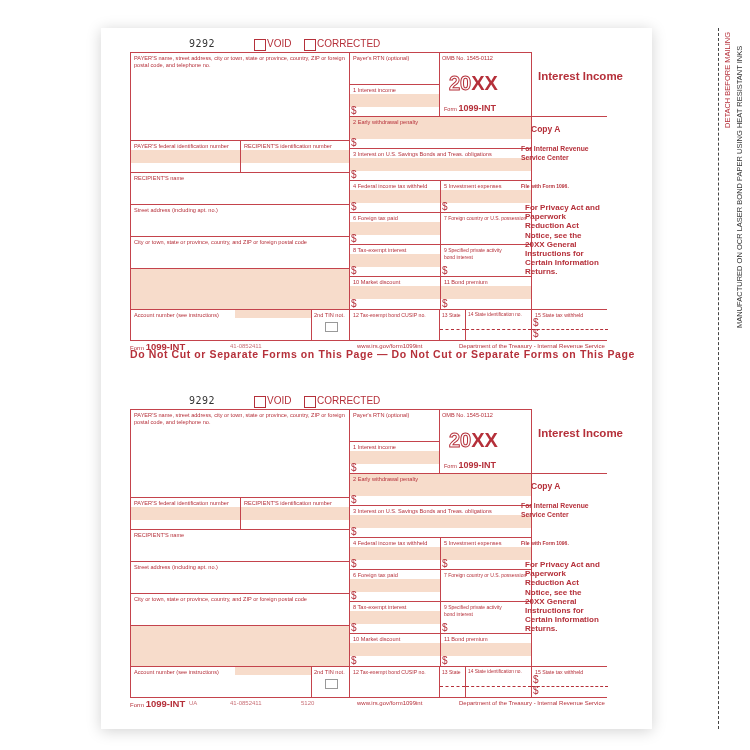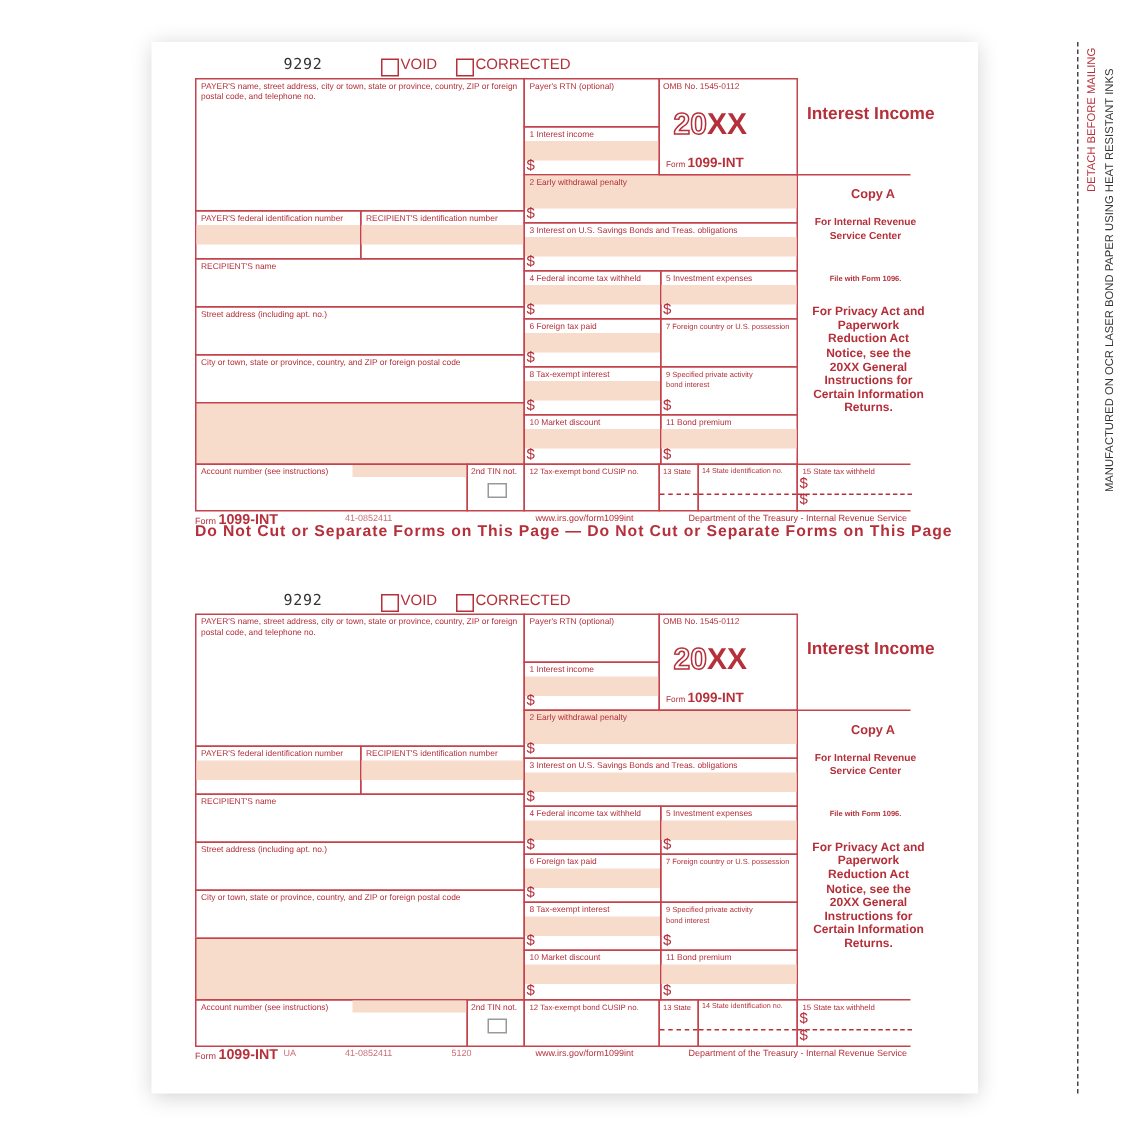--- a/index.html
+++ b/index.html
@@ -30,21 +30,21 @@
   .shade { position:absolute; background:#f7dccb; }
   .dollar { position:absolute; font-size:10px; color:#b5303a; left:1px; }
   .dotline { position:absolute; border-top:1px dashed #b5303a; }
 
   .yr { position:absolute; font-weight:bold; font-size:20px; line-height:20px; }
   .yr .outline { color:#fff; -webkit-text-stroke:1px #b5303a; }
   .yr .bold { color:#b5303a; }
   .title-big { position:absolute; font-weight:bold; font-size:11.5px; color:#b5303a; }
   .formname { position:absolute; font-size:5.5px; color:#b5303a; }
   .formname b { font-size:9px; }
-  .rtext { position:absolute; text-align:center; font-weight:bold; color:#b5303a;padding-left:16px; }
+  .rtext { position:absolute; text-align:left; font-weight:bold; color:#b5303a; }
 
   .foot { position:absolute; font-size:6px; color:#b5303a; white-space:nowrap; }
   .foot b { font-size:9.5px; }
   .nocut { position:absolute; left:29px; top:349px; font-size:10.5px; font-weight:bold; color:#b5303a; letter-spacing:0.6px; white-space:nowrap; }
   .tinbox { position:absolute; width:11px; height:8px; border:1px solid #999; background:#fff; }
 </style>
 </head>
 <body>
 
 <div class="paper">

